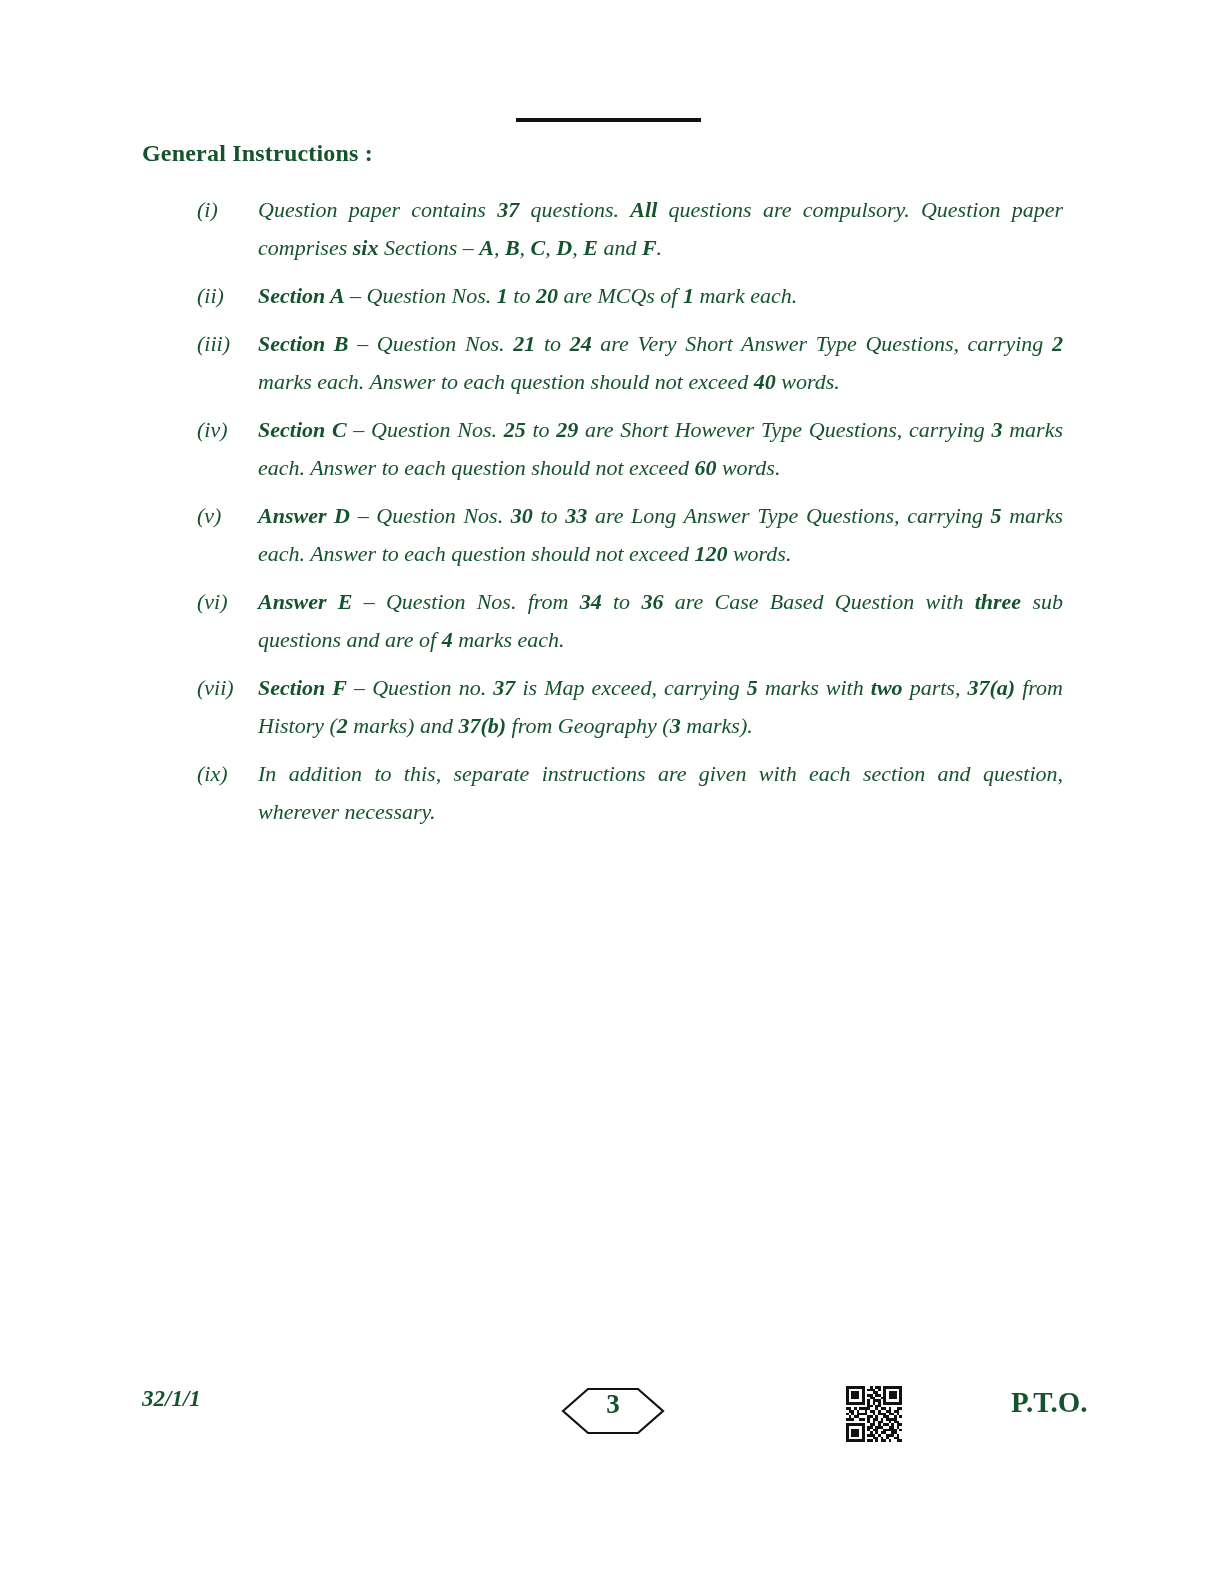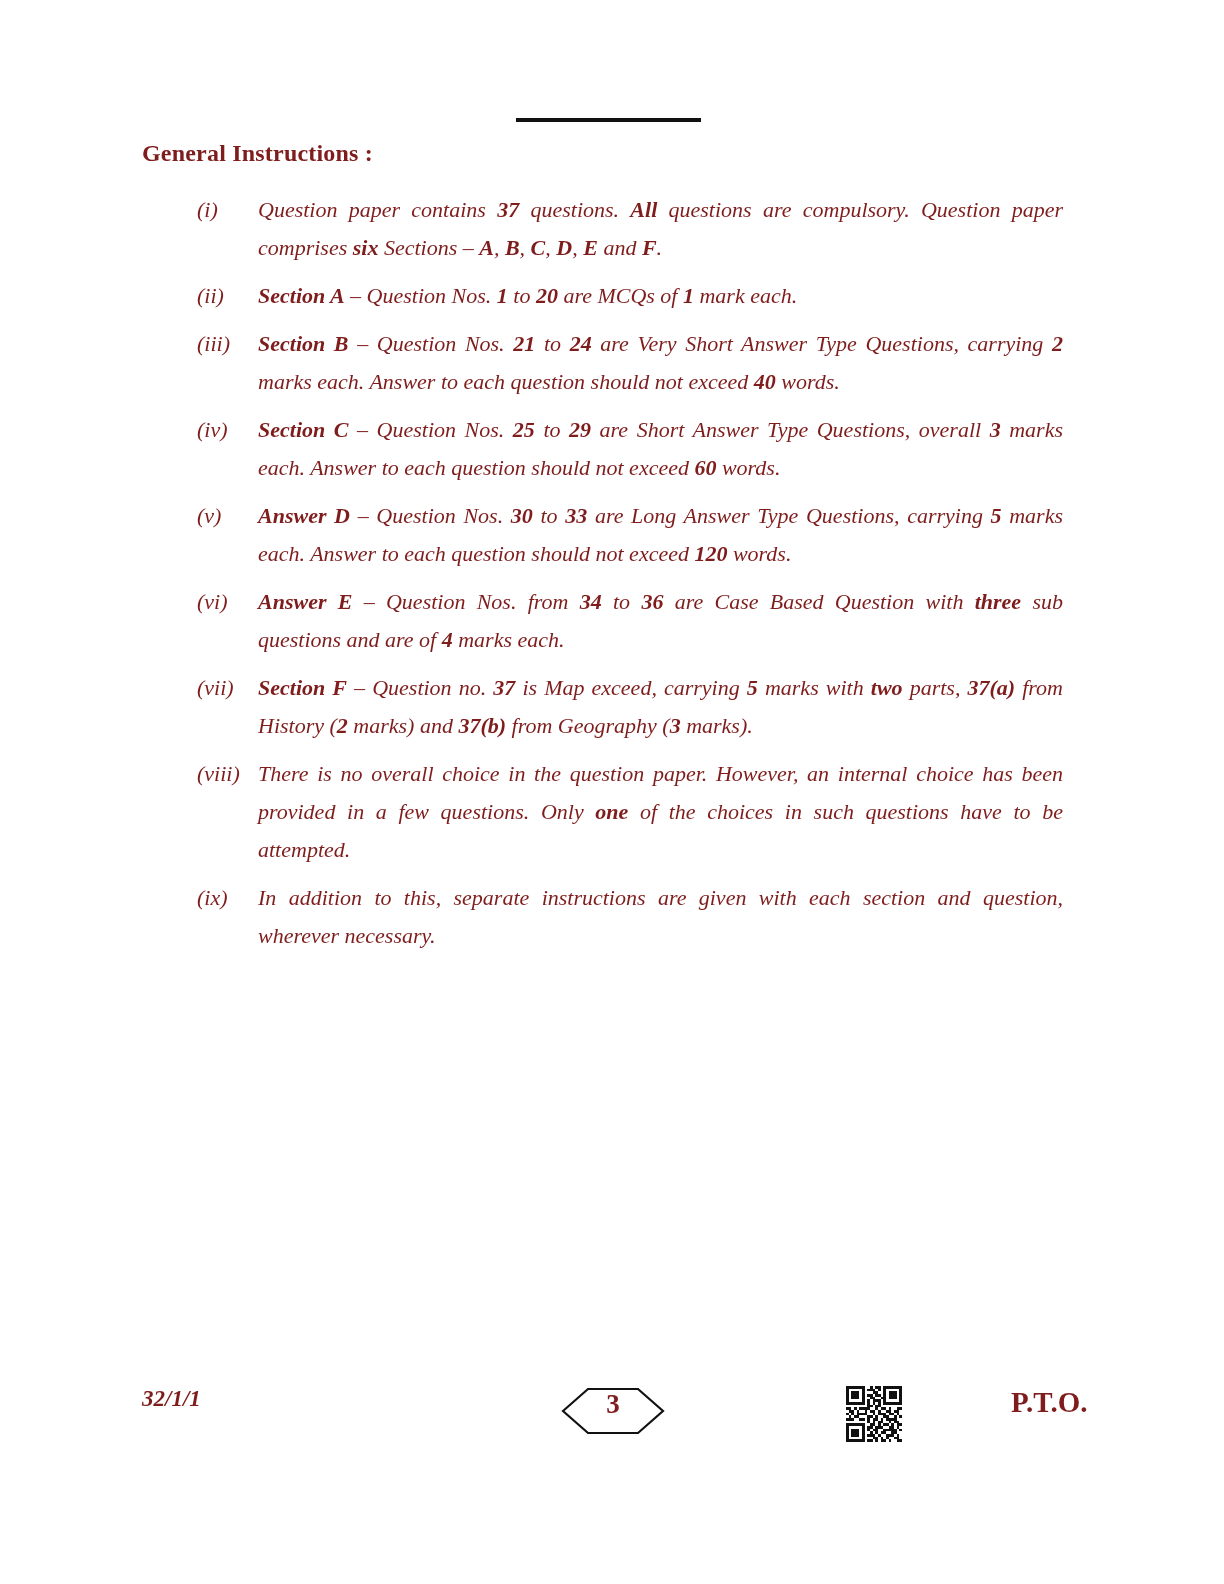--- a/index.html
+++ b/index.html
@@ -4,21 +4,21 @@
 <style>
   html,body{margin:0;padding:0;background:#e8e8e8;}
   .page{
     position:relative;
     width:1224px;height:1584px;
     margin:0 auto;
     background:#ffffff;
     box-sizing:border-box;
     padding:140px 161px 0 142px;
     font-family:"Liberation Serif", serif;
-    color:#7f1d1d;
+    color:#14532d;
     overflow:hidden;
   }
   .top-rule{
     position:absolute;
     left:516px;top:118px;
     width:185px;height:4px;
     background:#111111;
   }
   .title{
     font-size:24px;
@@ -78,37 +78,33 @@
       <div class="item">
         <span class="num">(ii)</span>
         <span class="txt"><b>Section A</b><span> – Question Nos. </span><b>1</b><span> to </span><b>20</b><span> are MCQs of </span><b>1</b><span> mark each.</span></span>
       </div>
       <div class="item">
         <span class="num">(iii)</span>
         <span class="txt"><b>Section B</b><span> – Question Nos. </span><b>21</b><span> to </span><b>24</b><span> are Very Short Answer Type Questions, carrying </span><b>2</b><span> marks each. Answer to each question should not exceed </span><b>40</b><span> words.</span></span>
       </div>
       <div class="item">
         <span class="num">(iv)</span>
-        <span class="txt"><b>Section C</b><span> – Question Nos. </span><b>25</b><span> to </span><b>29</b><span> are Short Answer Type Questions, overall </span><b>3</b><span> marks each. Answer to each question should not exceed </span><b>60</b><span> words.</span></span>
+        <span class="txt"><b>Section C</b><span> – Question Nos. </span><b>25</b><span> to </span><b>29</b><span> are Short However Type Questions, carrying </span><b>3</b><span> marks each. Answer to each question should not exceed </span><b>60</b><span> words.</span></span>
       </div>
       <div class="item">
         <span class="num">(v)</span>
         <span class="txt"><b>Answer D</b><span> – Question Nos. </span><b>30</b><span> to </span><b>33</b><span> are Long Answer Type Questions, carrying </span><b>5</b><span> marks each. Answer to each question should not exceed </span><b>120</b><span> words.</span></span>
       </div>
       <div class="item">
         <span class="num">(vi)</span>
         <span class="txt"><b>Answer E</b><span> – Question Nos. from </span><b>34</b><span> to </span><b>36</b><span> are Case Based Question with </span><b>three</b><span> sub questions and are of </span><b>4</b><span> marks each.</span></span>
       </div>
       <div class="item">
         <span class="num">(vii)</span>
         <span class="txt"><b>Section F</b><span> – Question no. </span><b>37</b><span> is Map exceed, carrying </span><b>5</b><span> marks with </span><b>two</b><span> parts, </span><b>37(a)</b><span> from History (</span><b>2</b><span> marks) and </span><b>37(b)</b><span> from Geography (</span><b>3</b><span> marks).</span></span>
-      </div>
-      <div class="item">
-        <span class="num">(viii)</span>
-        <span class="txt"><span>There is no overall choice in the question paper. However, an internal choice has been provided in a few questions. Only </span><b>one</b><span> of the choices in such questions have to be attempted.</span></span>
       </div>
       <div class="item">
         <span class="num">(ix)</span>
         <span class="txt"><span>In addition to this, separate instructions are given with each section and question, wherever necessary.</span></span>
       </div>
     </div>
 
   <div class="footer">
     <span class="paper-code">32/1/1</span>
 

